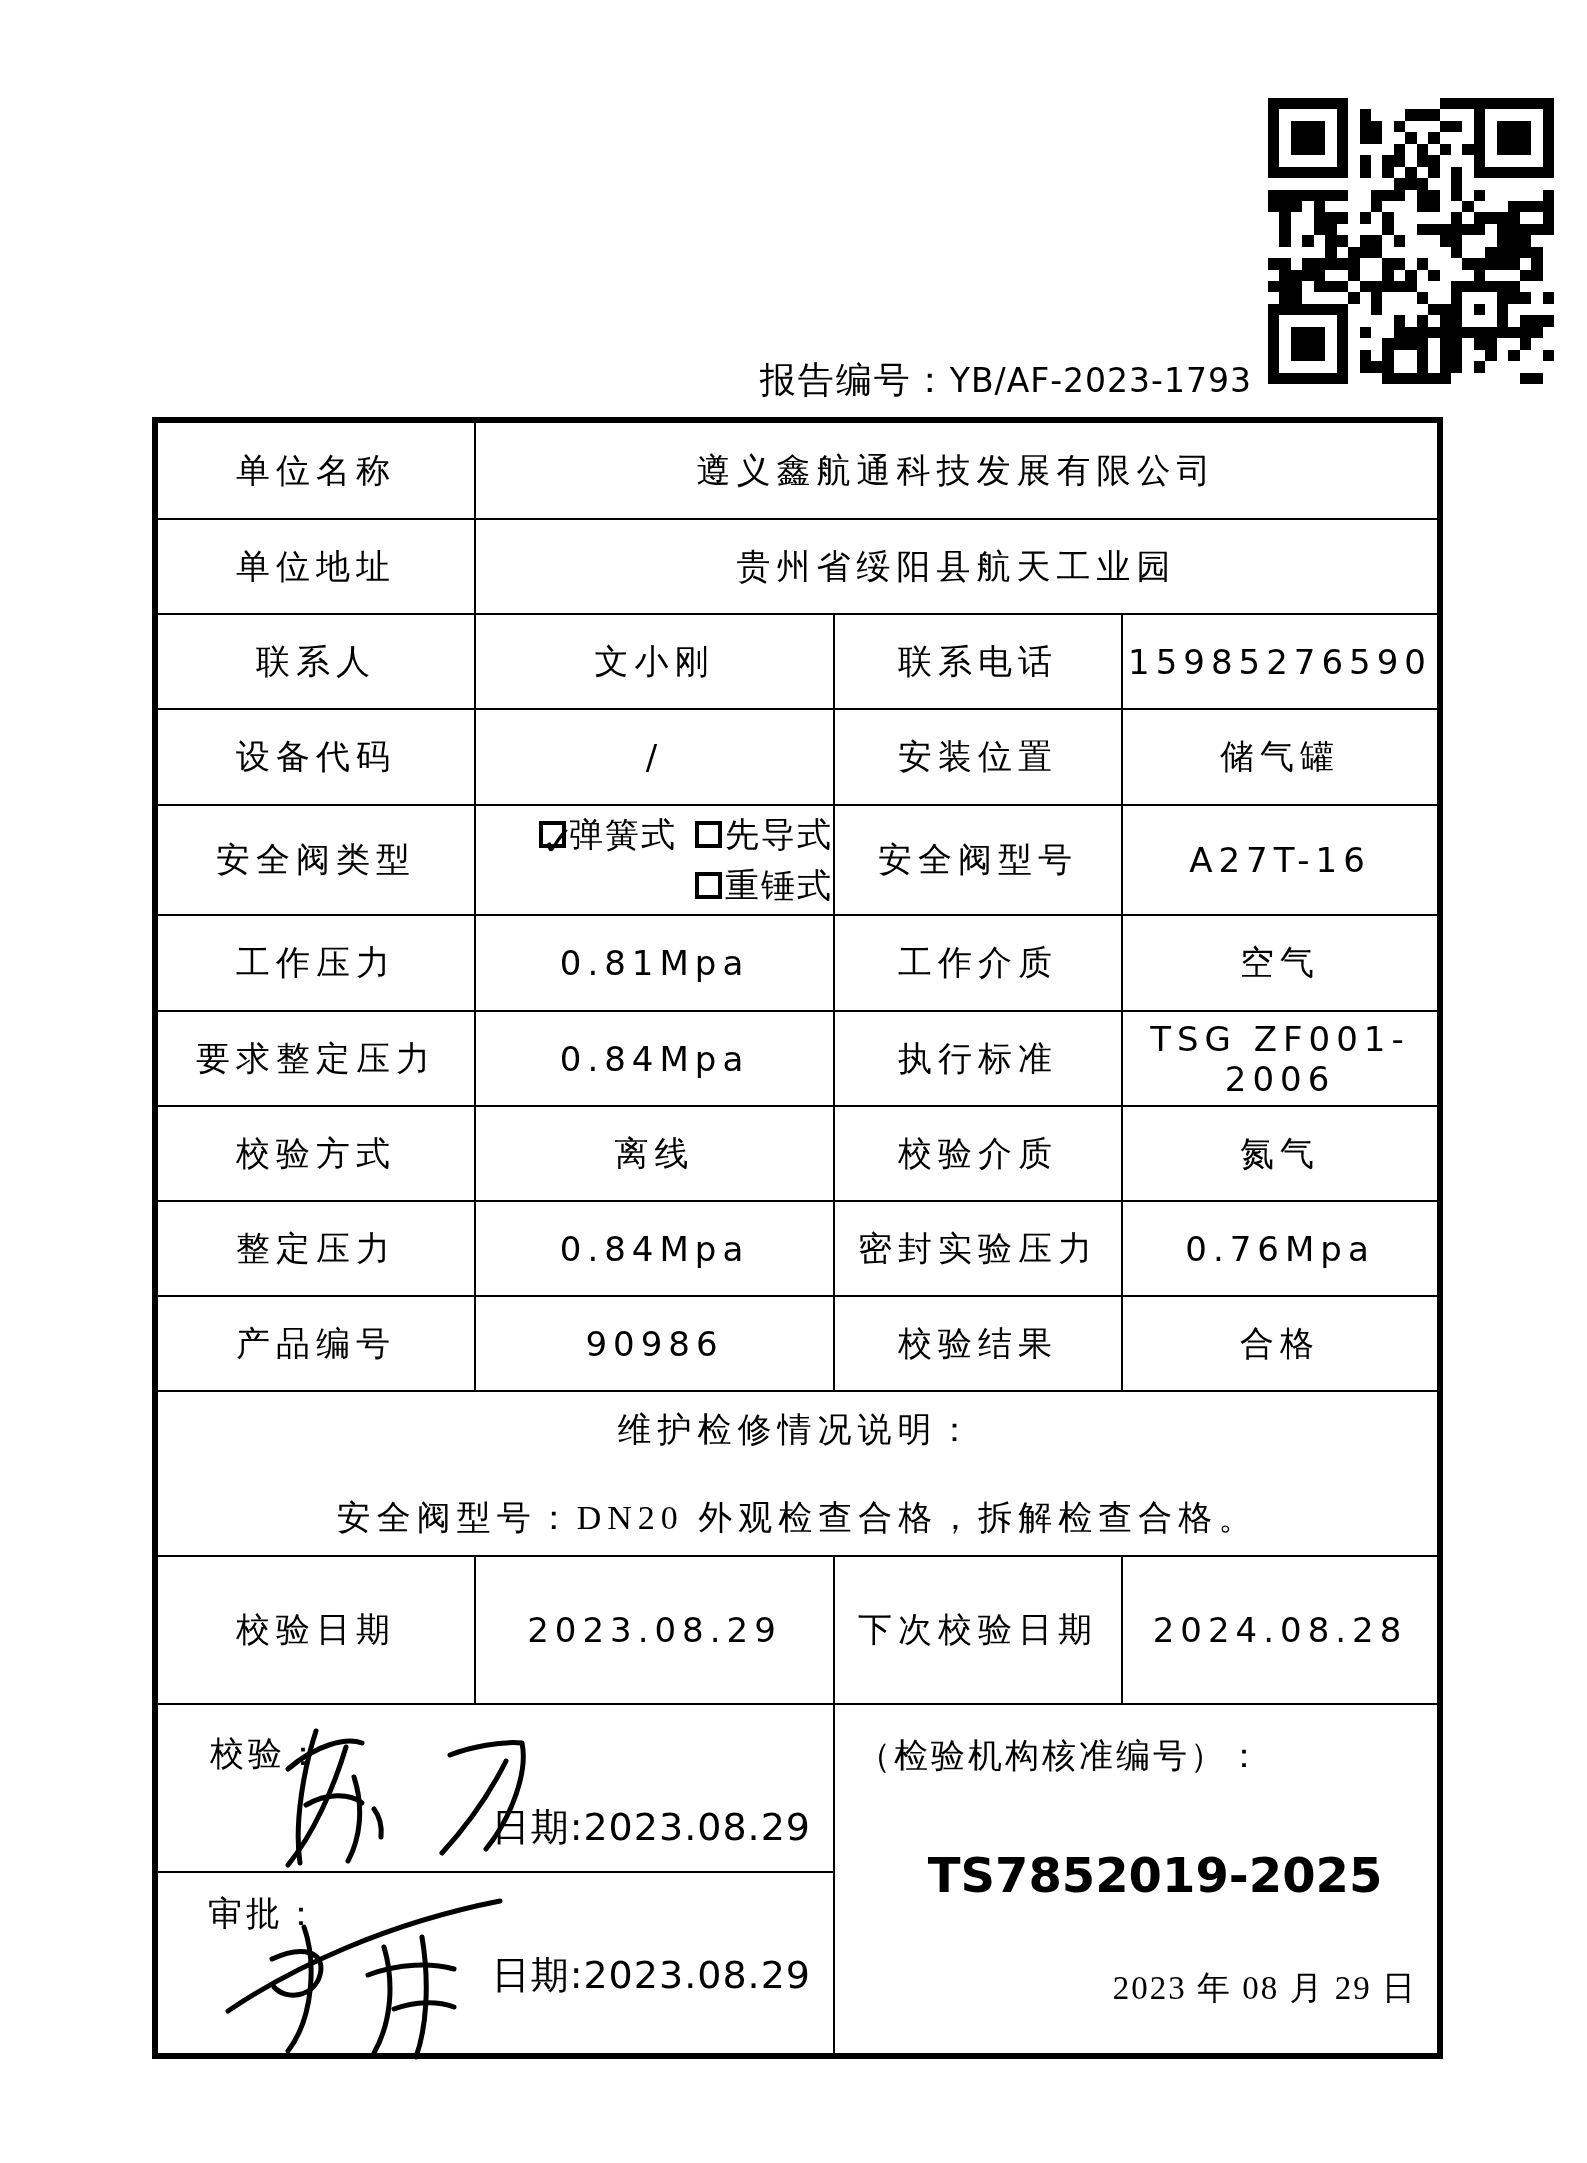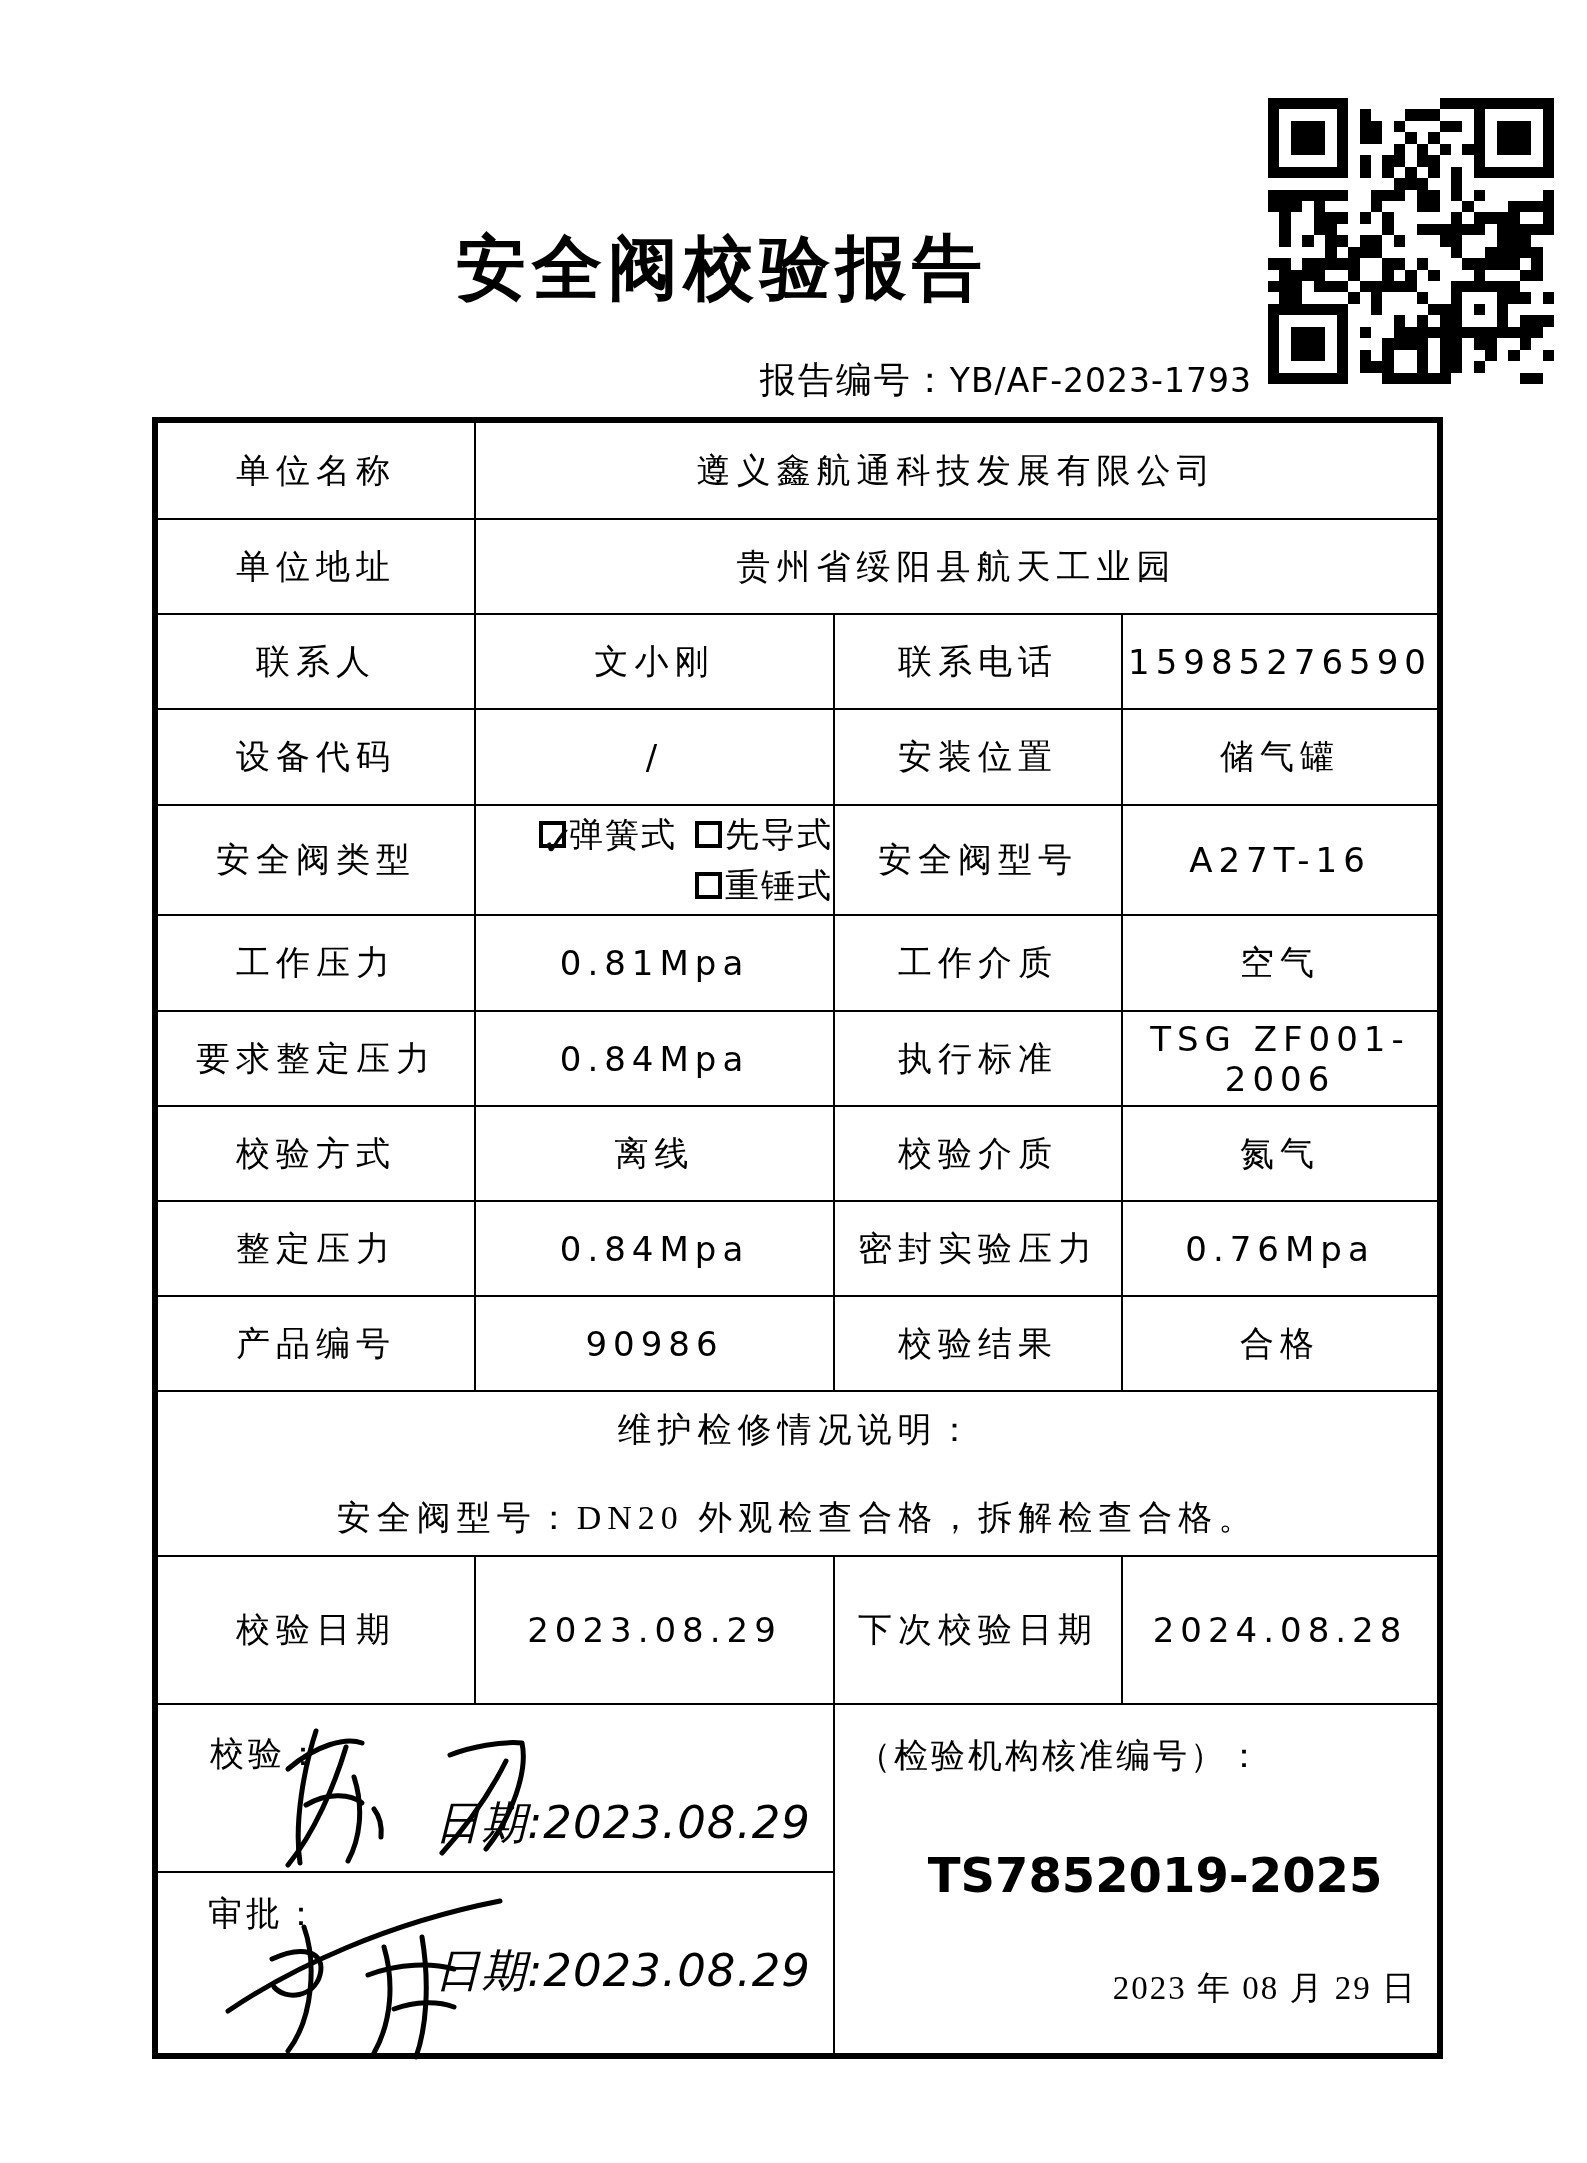--- a/index.html
+++ b/index.html
@@ -59,21 +59,21 @@
     padding:24px 20px 0 18px;font-size:34px;letter-spacing:4px;
   }
   .note-line2{margin-top:42px;font-family:Liberation Serif, serif;}
 
   td.sig-cell{position:relative;}
   .sig-label{position:absolute;font-size:34px;letter-spacing:4px;margin-left:36px;}
   .sig-label.cal{left:16px;top:26px;}
   .sig-label.app{left:14px;top:18px;}
   .sig-date{
     position:absolute;right:22px;
-    font-family:"DejaVu Sans",sans-serif;font-size:45px;letter-spacing:1px;font-style:italic;
+    font-family:"DejaVu Sans",sans-serif;font-size:38px;letter-spacing:1px;
   }
   .sig-date.cal{bottom:18px;}
   .sig-date.app{bottom:52px;}
   .sig-svg{position:absolute;overflow:visible;}
   .sig-svg path{stroke:#000;fill:none;stroke-width:5px;stroke-linecap:round;stroke-linejoin:round;}
   .sig-svg.xu{left:96px;top:8px;width:340px;height:158px;}
   .sig-svg.li{left:50px;top:16px;width:310px;height:164px;}
 
   td.org-cell{position:relative;}
   .org-label{
@@ -90,21 +90,20 @@
     position:absolute;right:20px;bottom:42px;
     font-size:33px;letter-spacing:2px;white-space:nowrap;margin-left:16px;
   }
   .org-date{font-family:"Liberation Serif",serif;}
 </style>
 </head>
 <body>
 
 <div class="page">
 
-  <div class="title">安全阀校验报告</div>
 
   <div class="report-no"><span>报告编号：</span><span class="num">YB/AF-2023-1793</span></div>
 
   <svg id="qr-svg" class="qr" viewBox="0 0 25 25" shape-rendering="crispEdges" fill="#000">
       <rect x="0" y="0" width="1" height="1"></rect>
       <rect x="1" y="0" width="1" height="1"></rect>
       <rect x="2" y="0" width="1" height="1"></rect>
       <rect x="3" y="0" width="1" height="1"></rect>
       <rect x="4" y="0" width="1" height="1"></rect>
       <rect x="5" y="0" width="1" height="1"></rect>

